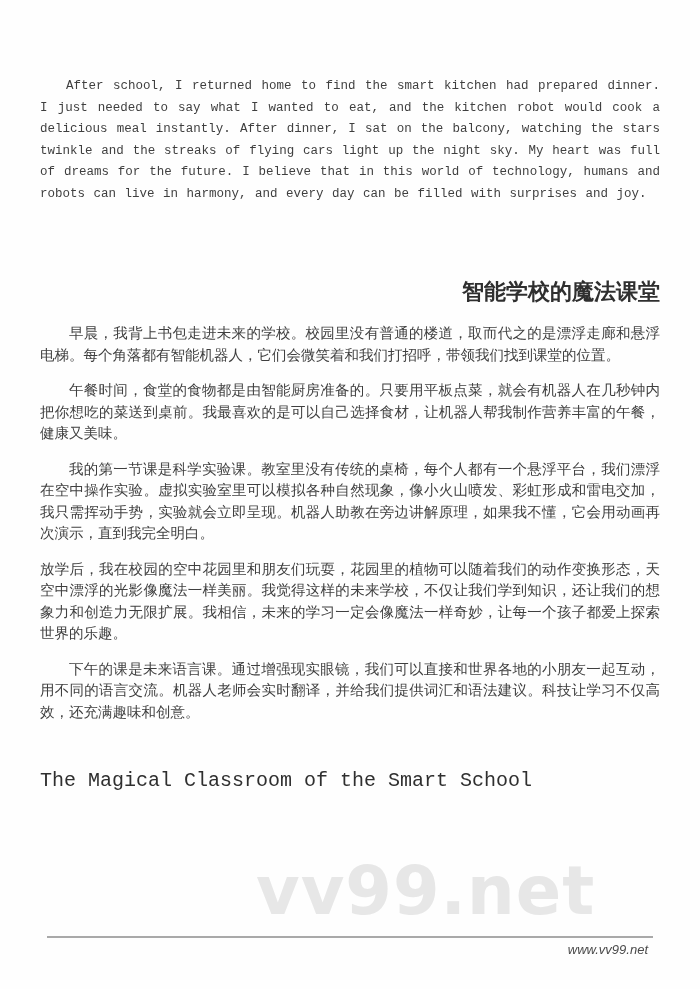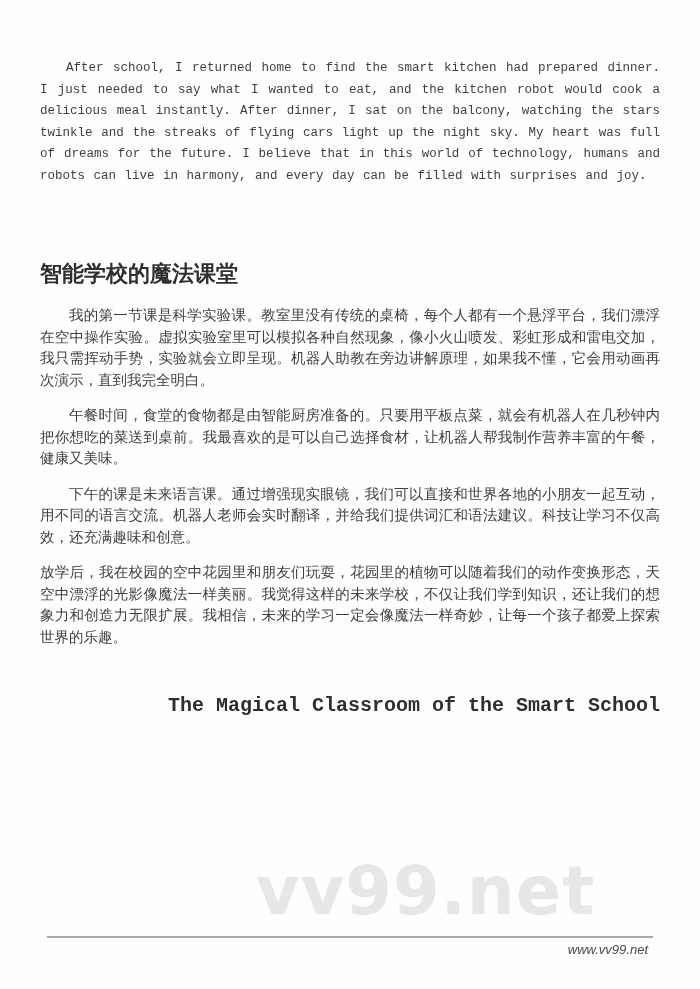--- a/index.html
+++ b/index.html
@@ -26,21 +26,21 @@
     letter-spacing: 1px;
     color: #e7e7e7;
     user-select: none;
     white-space: nowrap;
     margin-top: 24px;
   }
   .content {
     position: absolute;
     inset: 0;
     z-index: 1;
-    padding: 58px 40px 0 40px;
+    padding: 76px 40px 0 40px;
     box-sizing: border-box;
   }
   p.en {
     font-family: "Liberation Mono", "DejaVu Sans Mono", monospace;
     font-size: 12.5px;
     line-height: 21.5px;
     color: #3f3f3f;
     text-align: justify;
     text-indent: 26px;
     margin: 0 0 14px 0;
@@ -56,29 +56,29 @@
     margin: 0 0 14px 0;
   }
   p.no-indent {
     text-indent: 0;
   }
   h1.zh-title {
     font-family: "Liberation Serif", "DejaVu Serif", serif;
     font-size: 22px;
     font-weight: bold;
     color: #2f2f2f;
-    text-align: left;
+    text-align: right;
     margin: 72px 0 16px 0;
   }
   h2.en-title {
     font-family: "Liberation Mono", "DejaVu Sans Mono", monospace;
     font-size: 20px;
-    font-weight: bold;
+    font-weight: normal;
     color: #2f2f2f;
-    text-align: right;
+    text-align: left;
     margin: 46px 0 16px 0;
     white-space: nowrap;
   }
   .footer-rule {
     position: absolute;
     left: 47px;
     right: 47px;
     top: 936px;
     height: 2px;
     background: #a9a9a9;
@@ -101,28 +101,29 @@
 <div class="page">
 
   <div class="watermark">vv99.net</div>
 
   <div class="content">
 
     <p class="en">After school, I returned home to find the smart kitchen had prepared dinner. I just needed to say what I wanted to eat, and the kitchen robot would cook a delicious meal instantly. After dinner, I sat on the balcony, watching the stars twinkle and the streaks of flying cars light up the night sky. My heart was full of dreams for the future. I believe that in this world of technology, humans and robots can live in harmony, and every day can be filled with surprises and joy.</p>
 
     <h1 class="zh-title">智能学校的魔法课堂</h1>
 
+    <p class="zh">早晨，我背上书包走进未来的学校。校园里没有普通的楼道，取而代之的是漂浮走廊和悬浮电梯。每个角落都有智能机器人，它们会微笑着和我们打招呼，带领我们找到课堂的位置。</p>
+
+    <p class="zh">午餐时间，食堂的食物都是由智能厨房准备的。只要用平板点菜，就会有机器人在几秒钟内把你想吃的菜送到桌前。我最喜欢的是可以自己选择食材，让机器人帮我制作营养丰富的午餐，健康又美味。</p>
 
     <p class="zh">我的第一节课是科学实验课。教室里没有传统的桌椅，每个人都有一个悬浮平台，我们漂浮在空中操作实验。虚拟实验室里可以模拟各种自然现象，像小火山喷发、彩虹形成和雷电交加，我只需挥动手势，实验就会立即呈现。机器人助教在旁边讲解原理，如果我不懂，它会用动画再次演示，直到我完全明白。</p>
 
-    <p class="zh">午餐时间，食堂的食物都是由智能厨房准备的。只要用平板点菜，就会有机器人在几秒钟内把你想吃的菜送到桌前。我最喜欢的是可以自己选择食材，让机器人帮我制作营养丰富的午餐，健康又美味。</p>
+    <p class="zh no-indent">放学后，我在校园的空中花园里和朋友们玩耍，花园里的植物可以随着我们的动作变换形态，天空中漂浮的光影像魔法一样美丽。我觉得这样的未来学校，不仅让我们学到知识，还让我们的想象力和创造力无限扩展。我相信，未来的学习一定会像魔法一样奇妙，让每一个孩子都爱上探索世界的乐趣。</p>
 
     <p class="zh">下午的课是未来语言课。通过增强现实眼镜，我们可以直接和世界各地的小朋友一起互动，用不同的语言交流。机器人老师会实时翻译，并给我们提供词汇和语法建议。科技让学习不仅高效，还充满趣味和创意。</p>
-
-    <p class="zh no-indent">放学后，我在校园的空中花园里和朋友们玩耍，花园里的植物可以随着我们的动作变换形态，天空中漂浮的光影像魔法一样美丽。我觉得这样的未来学校，不仅让我们学到知识，还让我们的想象力和创造力无限扩展。我相信，未来的学习一定会像魔法一样奇妙，让每一个孩子都爱上探索世界的乐趣。</p>
 
     <h2 class="en-title">The Magical Classroom of the Smart School</h2>
 
 
 
   </div>
 
   <div class="footer-rule"></div>
 
   <div class="footer-url">www.vv99.net</div>

